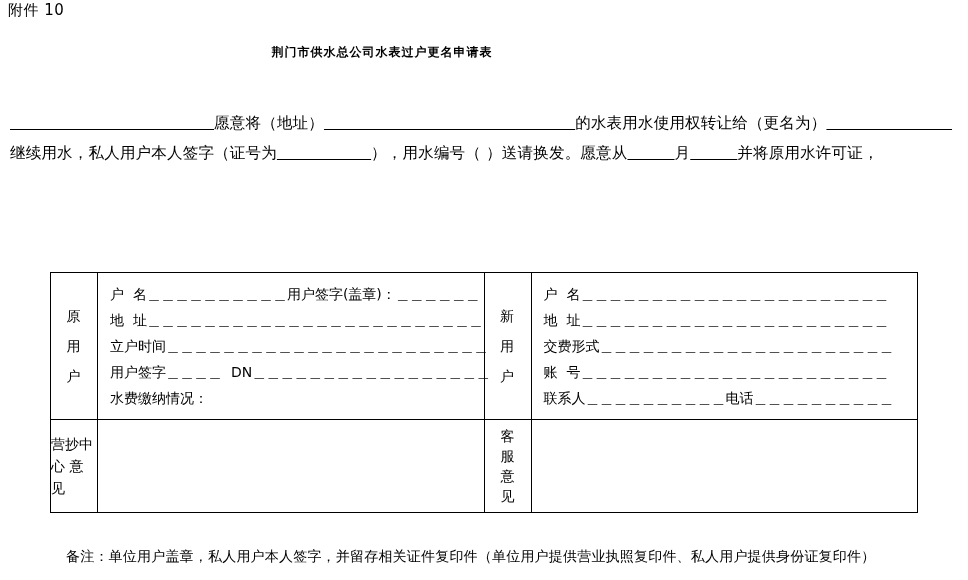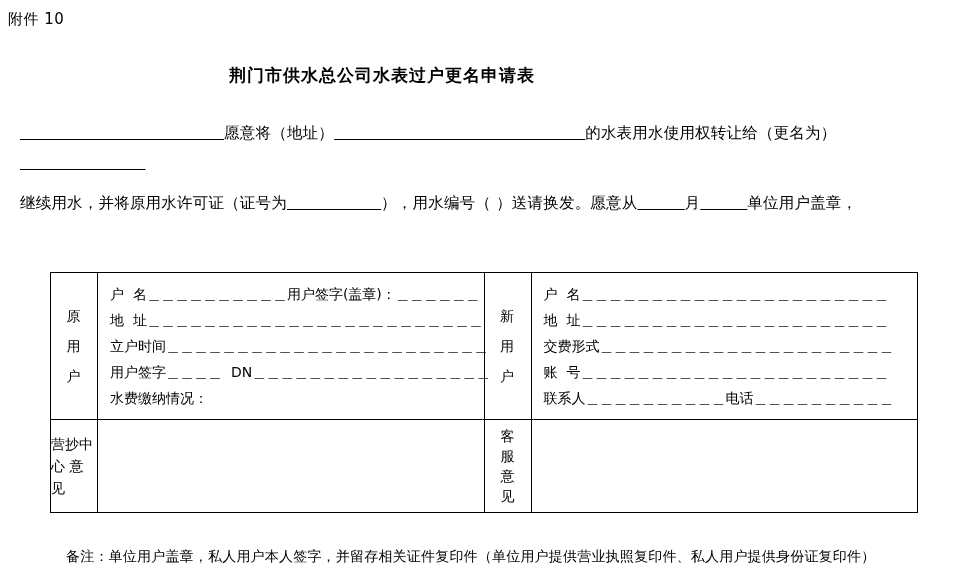--- a/index.html
+++ b/index.html
@@ -19,46 +19,45 @@
   .page {
     position: relative;
     width: 968px;
     height: 580px;
     box-sizing: border-box;
     padding: 0;
   }
   .attach-label {
     position: absolute;
     left: 8px;
-    top: 10px;
+    top: 1px;
     font-size: 15px;
     letter-spacing: 0.5px;
   }
   .doc-title {
     position: absolute;
     left: 0;
     top: 44px;
     width: 764px;
     text-align: center;
-    font-size: 17px;
+    font-size: 12px;
     font-weight: bold;
     letter-spacing: 1px;
-    margin-top: 20px;
   }
   .body-text {
     position: absolute;
     left: 10px;
     top: 108px;
     width: 948px;
     line-height: 30px;
     font-size: 15.5px;
     letter-spacing: 0.2px;
   }
   .body-text p {
-    margin: 10px;
+    margin: 0;
   }
   .ul {
     text-decoration: underline;
     white-space: pre;
   }
   .date-line {
     position: absolute;
     left: 0;
     top: 228px;
     width: 950px;
@@ -130,21 +129,21 @@
 <body>
 
 <div class="page">
 
   <div class="attach-label">附件 10</div>
 
   <div class="doc-title">荆门市供水总公司水表过户更名申请表</div>
 
   <div class="body-text">
     <p><span class="ul">＿＿＿＿＿＿＿＿＿＿＿＿＿</span><span>愿意将（地址）</span><span class="ul">＿＿＿＿＿＿＿＿＿＿＿＿＿＿＿＿</span><span>的水表用水使用权转让给（更名为）</span><span class="ul">＿＿＿＿＿＿＿＿</span></p>
-    <p><span>继续用水，并将原用水许可证（证号为</span><span class="ul">＿＿＿＿＿＿</span><span>），用水编号（  ）送请换发。愿意从</span><span class="ul">＿＿＿</span><span>月</span><span class="ul">＿＿＿</span><span>单位用户盖章，</span></p>
+    <p><span>继续用水，私人用户本人签字（证号为</span><span class="ul">＿＿＿＿＿＿</span><span>），用水编号（  ）送请换发。愿意从</span><span class="ul">＿＿＿</span><span>月</span><span class="ul">＿＿＿</span><span>并将原用水许可证，</span></p>
   </div>
 
 
   <table class="form">
     <tbody>
         <tr>
       <td class="vcell" rowspan="1">
         <span>原</span>
         <span>用</span>
         <span>户</span>

